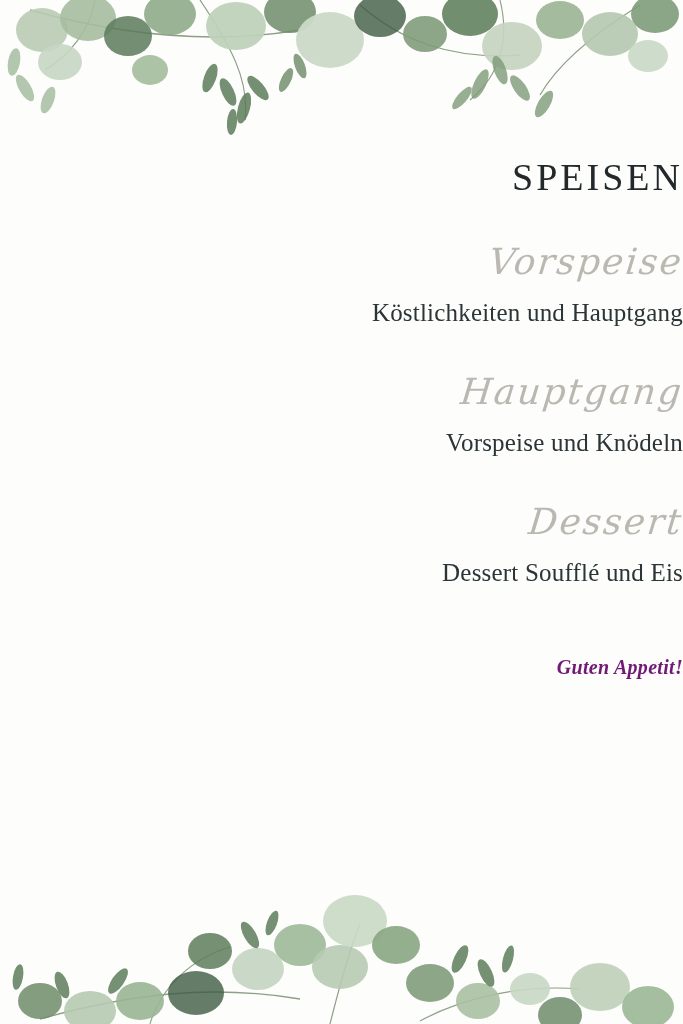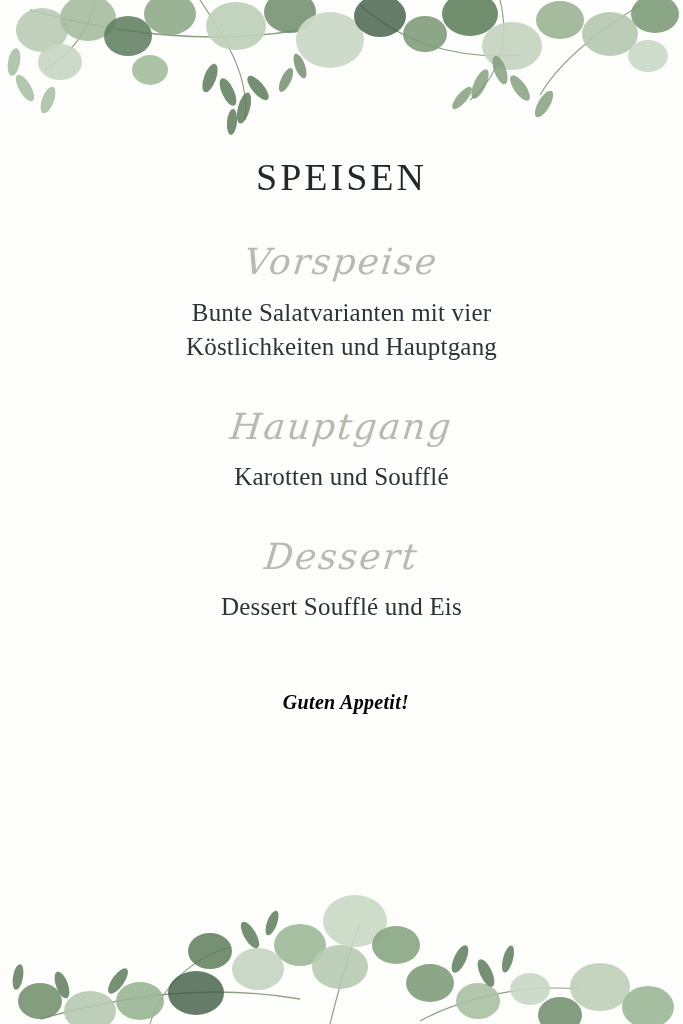--- a/index.html
+++ b/index.html
@@ -38,21 +38,21 @@
     bottom: 0;
     height: 135px;
   }
 
   
   .content {
     position: absolute;
     top: 0;
     left: 0;
     width: 683px;
-    text-align: center;
+    text-align: right;
   }
 
   .menu-title {
     margin-top: 158px;
     font-family: "Liberation Serif", serif;
     font-size: 38px;
     letter-spacing: 3px;
     color: #23292b;
     font-weight: 400;
     line-height: 1;
@@ -88,21 +88,21 @@
   .course-desc .line {
     display: block;
   }
 
   .closing {
     margin-top: 66px;
     font-family: "Liberation Serif", serif;
     font-style: italic;
     font-weight: bold;
     font-size: 20px;
-    color: #000000;
+    color: #701a75;
     letter-spacing: 0.3px;
     margin-left: 9px;
   }
 </style>
 </head>
 <body>
 
 <div class="page">
 
   <svg class="foliage top" viewBox="0 0 683 150" preserveAspectRatio="none">
@@ -196,29 +196,28 @@
     </g>
   </svg>
 
   <div class="content">
 
     <div class="menu-title">SPEISEN</div>
 
     <div class="course first">
       <div class="course-name">Vorspeise</div>
       <div class="course-desc">
-        <span class="line">Bunte Salatvarianten mit vier</span>
         <span class="line">Köstlichkeiten und Hauptgang</span>
       </div>
     </div>
 
     <div class="course">
       <div class="course-name">Hauptgang</div>
       <div class="course-desc">
-        <span class="line">Karotten und Soufflé</span>
+        <span class="line">Vorspeise und Knödeln</span>
       </div>
     </div>
 
     <div class="course">
       <div class="course-name">Dessert</div>
       <div class="course-desc">
         <span class="line">Dessert Soufflé und Eis</span>
       </div>
     </div>
 

